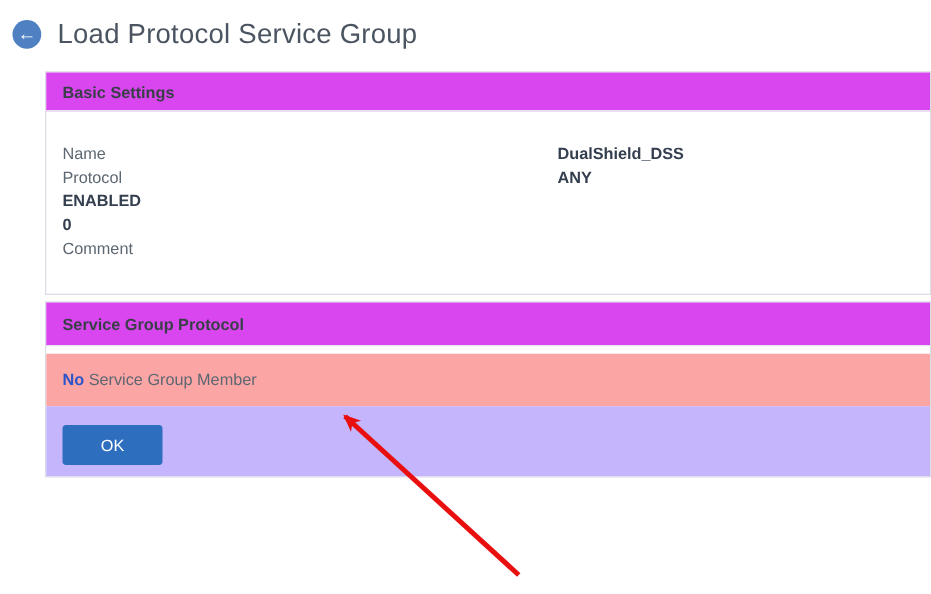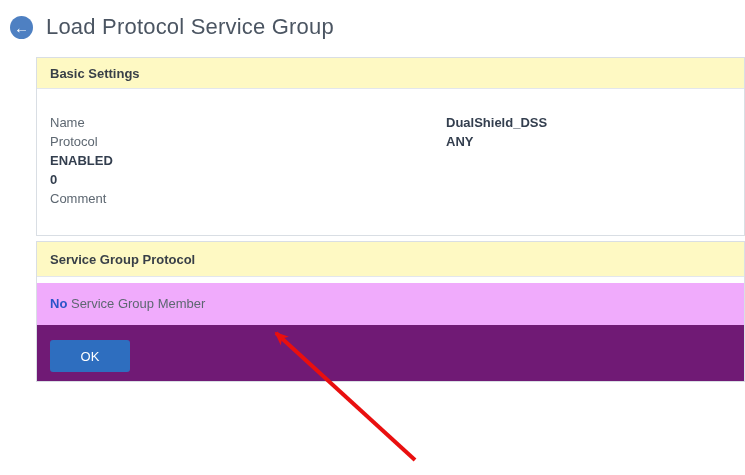--- a/index.html
+++ b/index.html
@@ -10,38 +10,38 @@
   
   .page-header { position:absolute; top:14px; left:10px; display:flex; align-items:center; }
   .back-btn { width:23px; height:23px; border-radius:50%; background:#4e80c2; color:#ffffff;
               display:flex; align-items:center; justify-content:center; font-size:15px;
               font-weight:bold; cursor:pointer; line-height:1; }
   .page-title { margin-left:13px; font-size:22px; color:#4b5562; font-weight:400; letter-spacing:0.2px; }
 
   
   .content { position:absolute; left:36px; top:57px; width:709px; }
   .panel { border:1px solid #d9dee4; background:#ffffff; }
-  .panel-header { background:#fef9c3; border-bottom:1px solid #e3e7ec; height:31px;
+  .panel-header { background:#d946ef; border-bottom:1px solid #e3e7ec; height:31px;
                   line-height:31px; padding-left:13px; font-size:13px; font-weight:bold; color:#383f47; }
   .panel-header.tall { height:35px; line-height:35px; }
 
   
   .bs-body { padding:24px 14px 27px 13px; }
   .field-row { display:flex; font-size:13px; line-height:19px; }
   .field-label { width:396px; color:#5d6771; }
   .field-value { color:#333e4e; font-weight:bold; display:flex; align-items:center; }
   .dot { display:inline-block; width:10px; height:10px; border-radius:50%;
          background:#c9403a; margin-right:3px; }
 
   
   .sgm-body { background:#ffffff; padding-top:6px; }
-  .empty-row { background:#f0abfc; height:42px; line-height:42px; padding-left:13px;
+  .empty-row { background:#fca5a5; height:42px; line-height:42px; padding-left:13px;
                font-size:13px; color:#5d6771; }
   .empty-row .no { color:#2b55c8; font-weight:bold; }
-  .panel-footer { background:#701a75; height:56px; padding:15px 0 0 13px; }
+  .panel-footer { background:#c4b5fd; height:56px; padding:15px 0 0 13px; }
   .ok-btn { width:80px; height:32px; background:#2e6ebf; color:#ffffff; border:none;
             border-radius:3px; font-size:13px; font-family:"Liberation Sans", sans-serif;
             cursor:pointer; }
 
   .gap { height:5px; }
 
   
   .arrow-overlay { position:absolute; top:0; left:0; pointer-events:none; z-index:10; }
 </style>
 </head>

